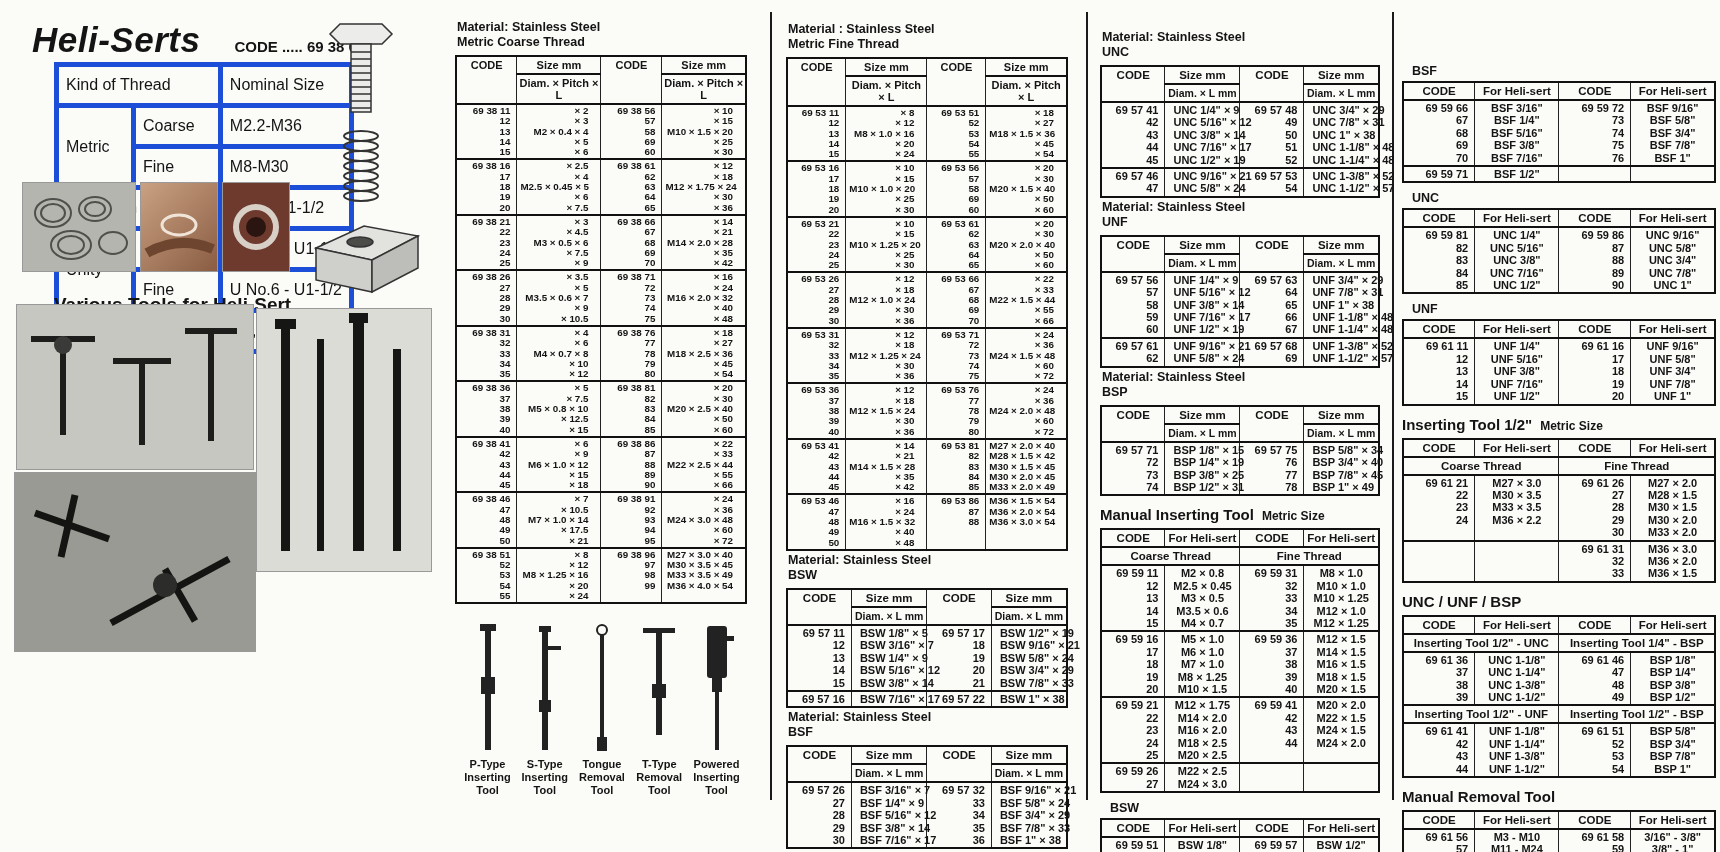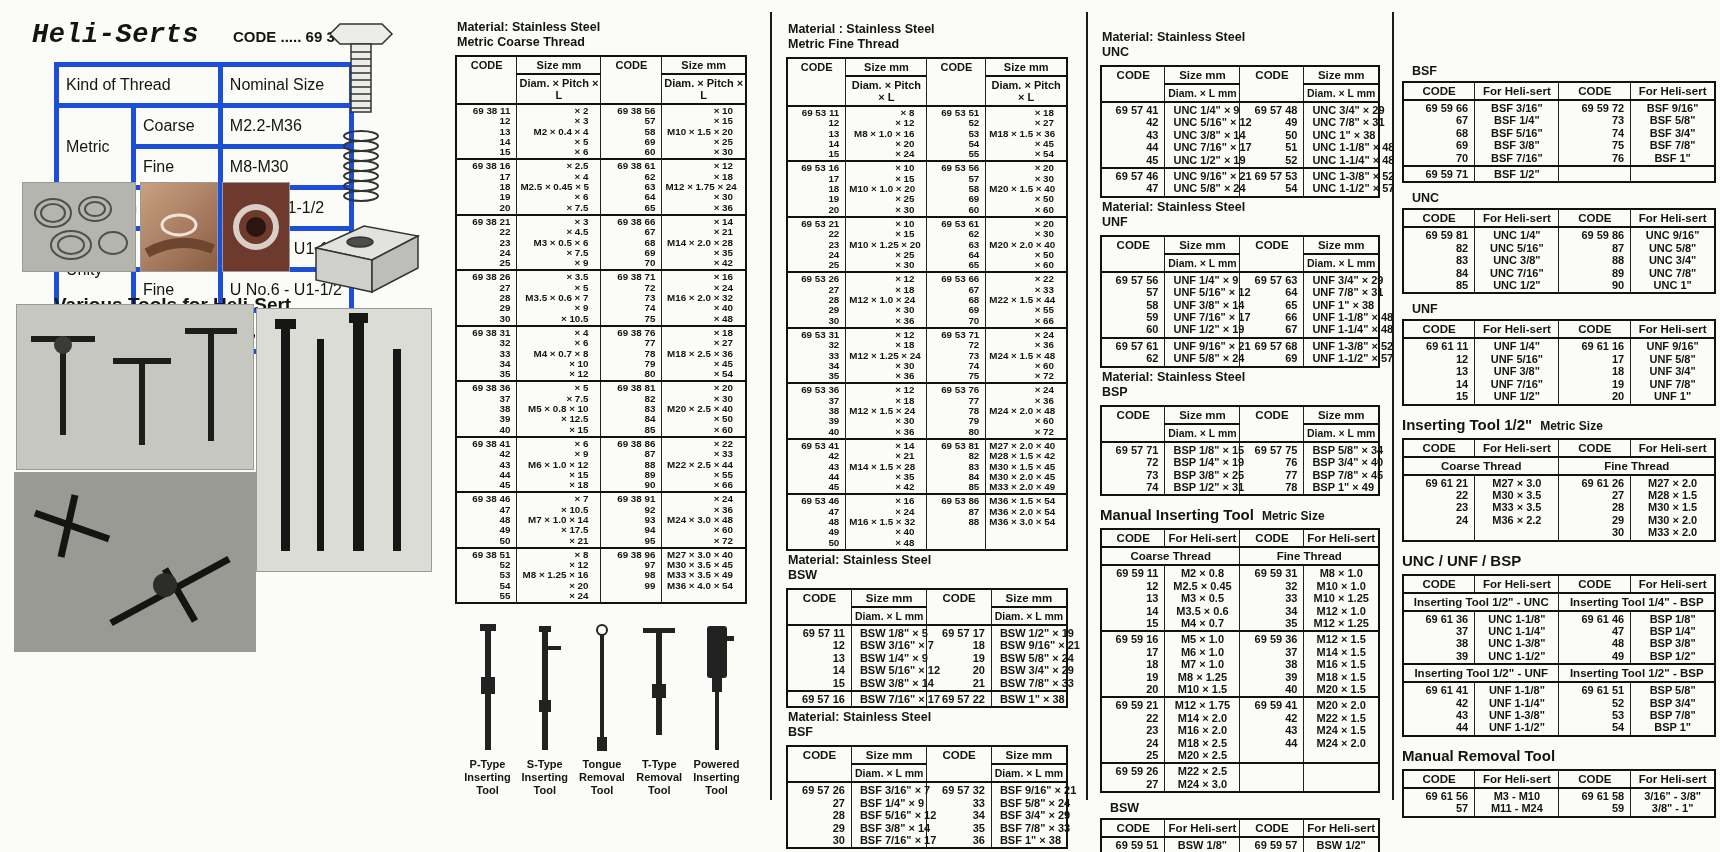--- a/index.html
+++ b/index.html
@@ -4,21 +4,21 @@
 <style>
   html,body{margin:0;padding:0;}
   body{width:1720px;height:852px;overflow:hidden;background:#fbfbf8;color:#141414;
        font-family:"Liberation Sans", sans-serif;position:relative;}
   .panel{position:absolute;}
   .vd{position:absolute;top:12px;height:788px;width:2px;background:#1a1a1a;}
 
   
   #p1{left:14px;top:18px;width:414px;height:820px;}
   .titlerow{position:absolute;left:18px;top:2px;width:380px;display:flex;align-items:baseline;gap:34px;}
-  .brand{font-size:27px;font-weight:bold;font-style:italic;letter-spacing:.5px;font-family:Liberation Mono, monospace;}
+  .brand{font-size:35px;font-weight:bold;font-style:italic;letter-spacing:.5px;}
   .codelabel{font-size:15px;font-weight:bold;}
   .kt{position:absolute;left:40px;top:44px;border-collapse:collapse;width:300px;border:2px solid #111;}
   .kt td{border:5px solid #1d4ed8;padding:9px 7px;font-size:16px;}
   .kt .hd{font-weight:normal;}
   .photo{position:absolute;overflow:hidden;border:1px solid #999;}
   .caption{position:absolute;left:40px;top:276px;font-size:19px;font-weight:bold;}
   .diagram{position:absolute;left:288px;top:0;}
 
   
   #p2{left:455px;top:20px;width:292px;}
@@ -1509,20 +1509,34 @@
               <div>30</div>
             </td>
             <td class="s ct">
               <div>M27 × 2.0</div>
               <div>M28 × 1.5</div>
               <div>M30 × 1.5</div>
               <div>M30 × 2.0</div>
               <div>M33 × 2.0</div>
             </td>
           </tr>
+          <tr class="grp">
+            <td class="c"></td>
+            <td class="s ct"></td>
+            <td class="c">
+              <div>69 61 31</div>
+              <div>32</div>
+              <div>33</div>
+            </td>
+            <td class="s ct">
+              <div>M36 × 3.0</div>
+              <div>M36 × 2.0</div>
+              <div>M36 × 1.5</div>
+            </td>
+          </tr>
         </tbody>
       </table>
 
     <div class="sectitle">UNC / UNF / BSP</div>
     <table class="pair">
         <colgroup>
           <col class="cc">
           <col class="cs">
           <col class="cc">
           <col class="cs">

